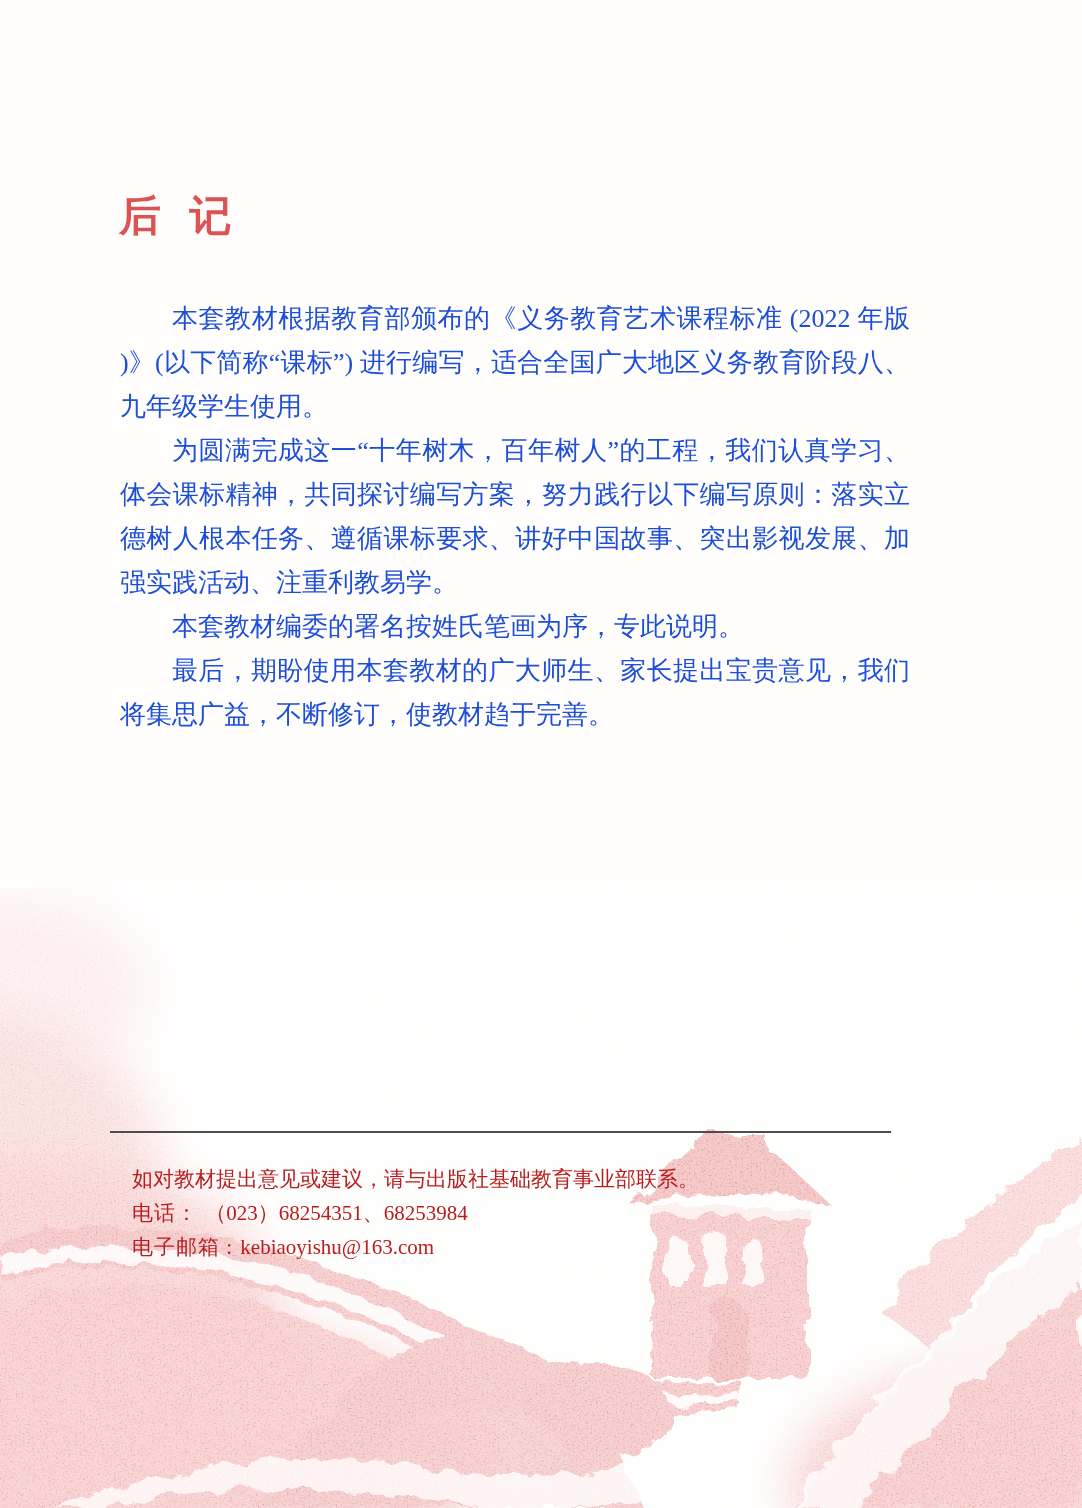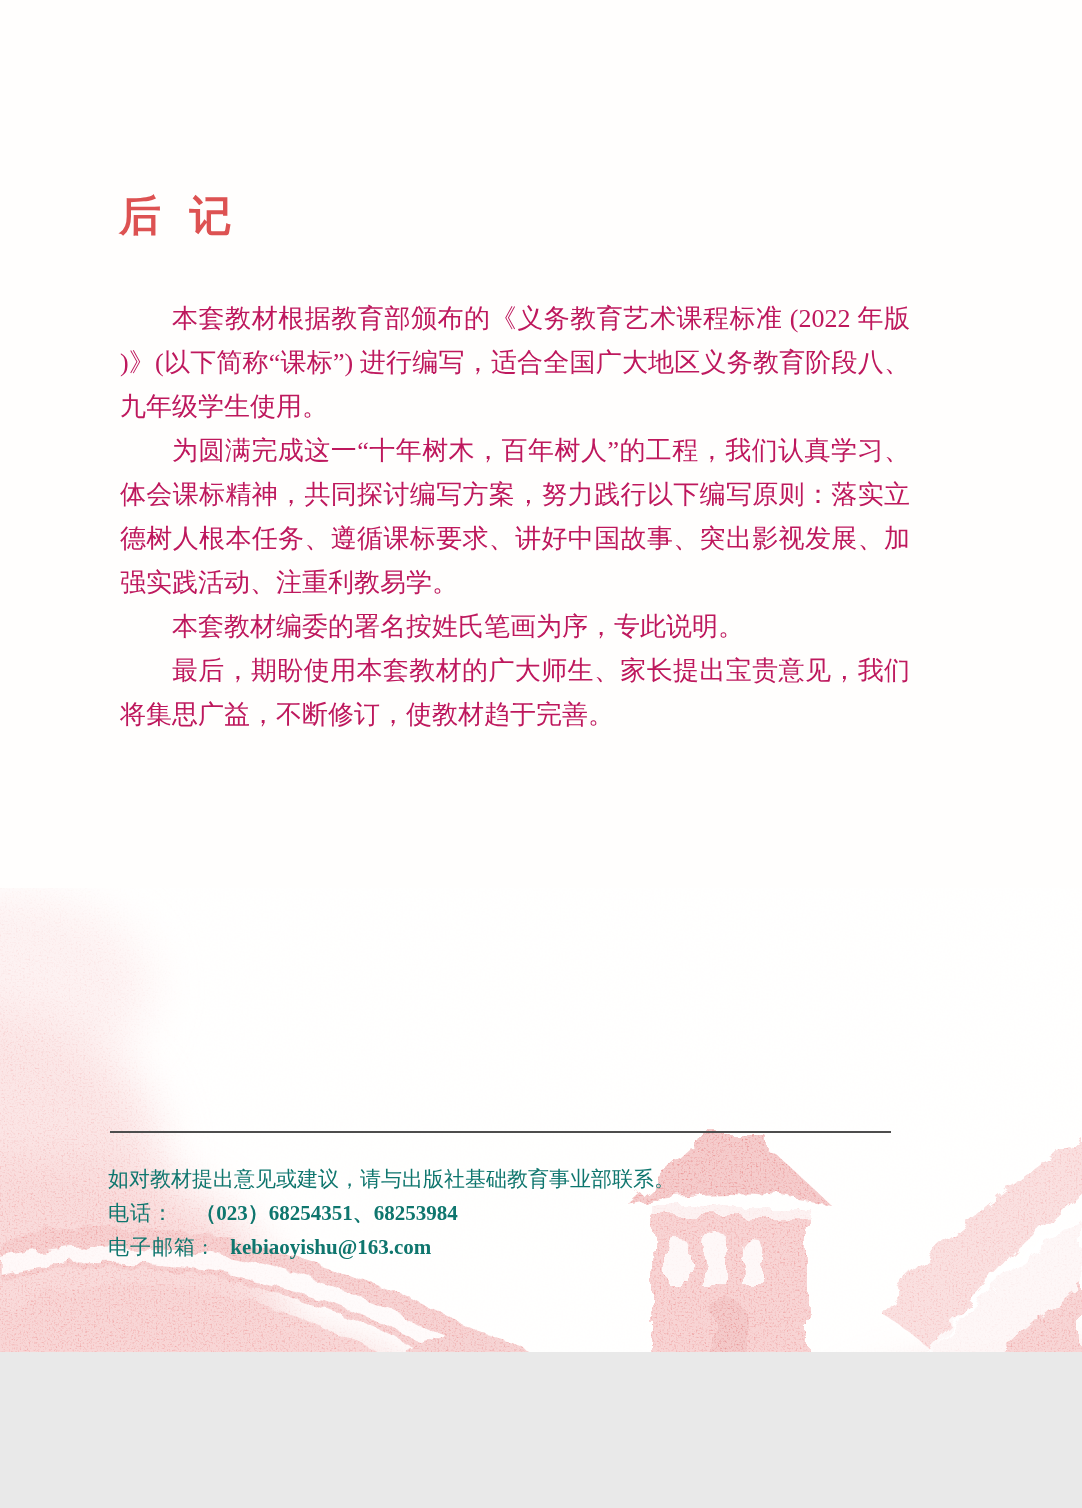--- a/index.html
+++ b/index.html
@@ -1,19 +1,19 @@
 <!DOCTYPE html>
 <html lang="zh"><head>
 <meta charset="utf-8">
 <style>
   html, body { margin: 0; padding: 0; background: #e9e9e9; }
   .page {
     position: relative;
     width: 1082px;
-    height: 1352px;
+    height: 1508px;
     margin: 0 auto;
     background: #fffefd;
     overflow: hidden;
     font-family: "Liberation Serif", "DejaVu Serif", serif;
   }
   .bg-wrap {
     position: absolute;
     left: 0;
     top: 888px;
     width: 1082px;
@@ -33,44 +33,44 @@
     letter-spacing: 2px;
     word-spacing: 14px;
   }
   .body-text {
     position: absolute;
     left: 120px;
     top: 297px;
     width: 790px;
     font-size: 26px;
     line-height: 44px;
-    color: #be185d;
+    color: #1d4ed8;
     text-align: justify;
   }
   .body-text p { margin: 0; text-indent: 2em; }
   .divider {
     position: absolute;
     left: 110px;
     top: 1131px;
     width: 781px;
     height: 0;
     border-top: 2px solid #4d4d4d;
   }
   .contact {
     position: absolute;
-    left: 108px;
+    left: 132px;
     top: 1162px;
     width: 800px;
     font-size: 21px;
     line-height: 34px;
-    color: #0f766e;
+    color: #b91c1c;
   }
   .contact .row { white-space: nowrap; }
   .contact .label { letter-spacing: 1px; text-align: center; }
-  .contact .value { margin-left: 16px; font-weight: bold; }
+  .contact .value { margin-left: 2px; }
 </style>
 </head>
 <body>
 
 <div class="page">
 
   <div class="bg-wrap">
     <svg viewBox="0 0 1082 620" width="1082" height="620" aria-hidden="true">
       <defs>
         <filter id="soft" x="-80%" y="-80%" width="260%" height="260%">

